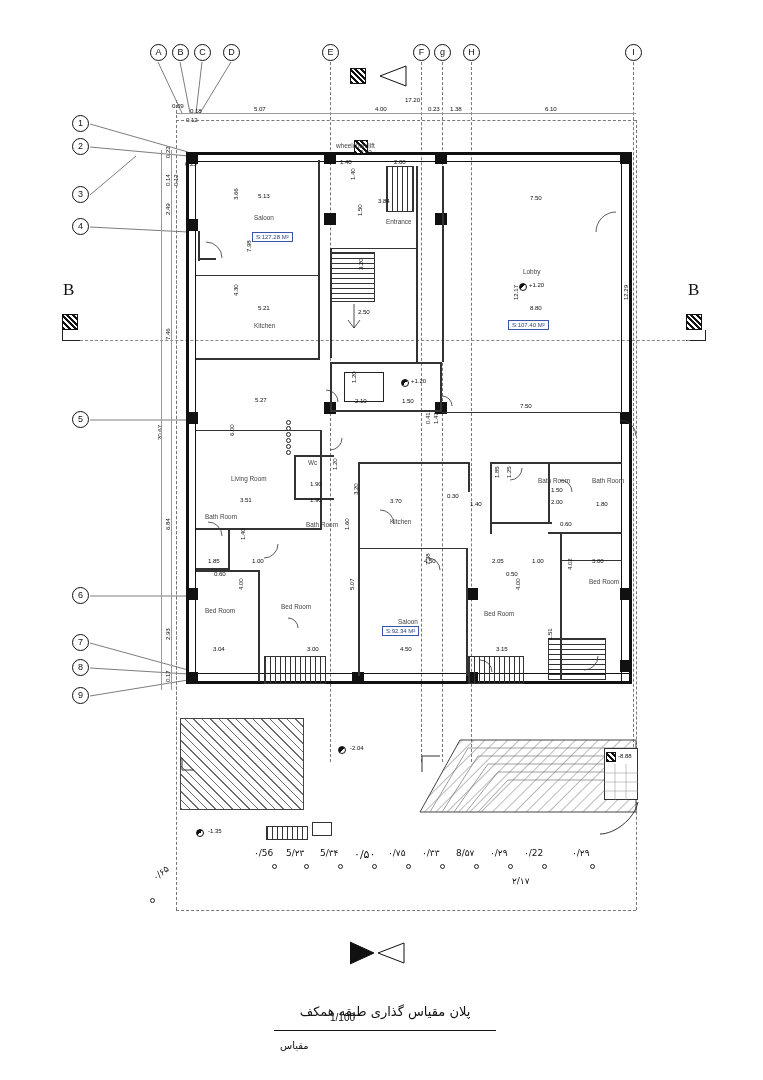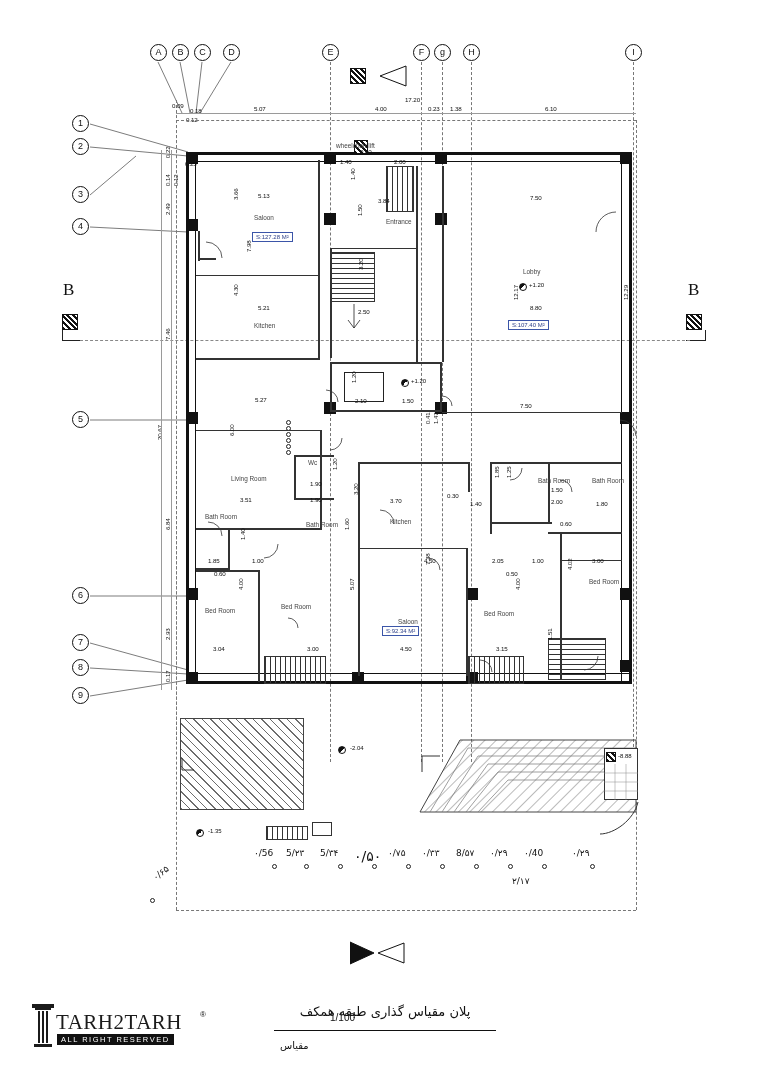--- a/index.html
+++ b/index.html
@@ -534,31 +534,31 @@
     <div class="circ-small" style="left:0px; top:30px;"></div>
   </div>
 
   <div class="abs" style="left:250px; top:840px; width:380px; height:60px;">
     <span class="dim persian" style="font-size:9px; left:4px; top:8px;">۰/56</span>
     <span class="circ-small" style="left:22px; top:24px;"></span>
     <span class="dim persian" style="font-size:9px; left:36px; top:8px;">5/۲۳</span>
     <span class="circ-small" style="left:54px; top:24px;"></span>
     <span class="dim persian" style="font-size:9px; left:70px; top:8px;">5/۳۴</span>
     <span class="circ-small" style="left:88px; top:24px;"></span>
-    <span class="dim persian" style="font-size:14px; left:104px; top:8px;text-align:right;">۰/۵۰</span>
+    <span class="dim persian" style="font-size:11px; left:104px; top:8px;text-align:right;">۰/۵۰</span>
     <span class="circ-small" style="left:122px; top:24px;"></span>
     <span class="dim persian" style="font-size:9px; left:138px; top:8px;">۰/۷۵</span>
     <span class="circ-small" style="left:156px; top:24px;"></span>
     <span class="dim persian" style="font-size:9px; left:172px; top:8px;">۰/۳۳</span>
     <span class="circ-small" style="left:190px; top:24px;"></span>
     <span class="dim persian" style="font-size:9px; left:206px; top:8px;">8/۵۷</span>
     <span class="circ-small" style="left:224px; top:24px;"></span>
     <span class="dim persian" style="font-size:9px; left:240px; top:8px;">۰/۲۹</span>
     <span class="circ-small" style="left:258px; top:24px;"></span>
-    <span class="dim persian" style="font-size:9px; left:274px; top:8px;">۰/40</span>
+    <span class="dim persian" style="font-size:9px; left:274px; top:8px;">۰/22</span>
     <span class="circ-small" style="left:292px; top:24px;"></span>
     <span class="dim persian" style="font-size:9px; left:322px; top:8px;">۰/۲۹</span>
     <span class="circ-small" style="left:340px; top:24px;"></span>
     <span class="dim persian" style="font-size:9px; left:262px; top:36px;">۲/۱۷</span>
   </div>
   <div class="dim persian" style="font-size:9px; left:152px; top:868px; transform:rotate(-38deg);">۰/۶۵</div>
   <div class="circ-small" style="left:150px; top:898px;"></div>
 
   <svg class="abs" style="left:180px; top:756px; width:20px; height:20px;">
     <path d="M2,2 L2,14 L14,14" fill="none" stroke="#333" stroke-width="1"></path>
@@ -567,27 +567,14 @@
     <path d="M2,20 L2,4 L20,4" fill="none" stroke="#333" stroke-width="1"></path>
   </svg>
   <div class="abs" style="left:312px; top:822px; width:20px; height:14px; border:1px solid #333;"></div>
   <div class="stair-fill-h" style="left:266px; top:826px; width:42px; height:14px;"></div>
 
   <div class="title-main persian" style="left:282px; top:1004px; width:206px; text-align:center;">پلان مقیاس گذاری طبقه همکف</div>
   <div class="underline" style="left:274px; top:1030px; width:222px;"></div>
   <div class="title-sub persian" style="left:280px; top:1040px;">مقیاس</div>
   <div class="title-sub" style="left:330px; top:1012px;">1/100</div>
 
-  <div class="logo-wrap">
-    <svg class="logo-col" viewBox="0 0 22 44">
-      <rect x="0" y="0" width="22" height="4" fill="#1b1b1b"></rect>
-      <rect x="3" y="4" width="16" height="2" fill="#1b1b1b"></rect>
-      <rect x="6" y="7" width="2" height="32" fill="#1b1b1b"></rect>
-      <rect x="10" y="7" width="2" height="32" fill="#1b1b1b"></rect>
-      <rect x="14" y="7" width="2" height="32" fill="#1b1b1b"></rect>
-      <rect x="2" y="40" width="18" height="3" fill="#1b1b1b"></rect>
-    </svg>
-    <div class="logo-name">TARH2TARH</div>
-    <div class="abs" style="left:170px; top:12px; font-size:8px;">®</div>
-    <div class="logo-sub">ALL RIGHT RESERVED</div>
-  </div>
 
 </div>
 
 </body></html>

